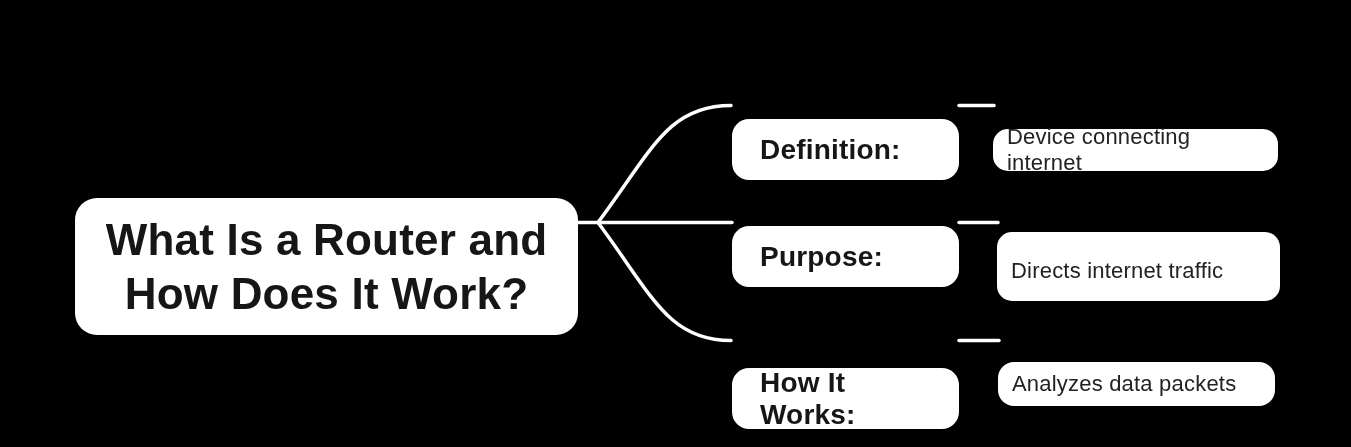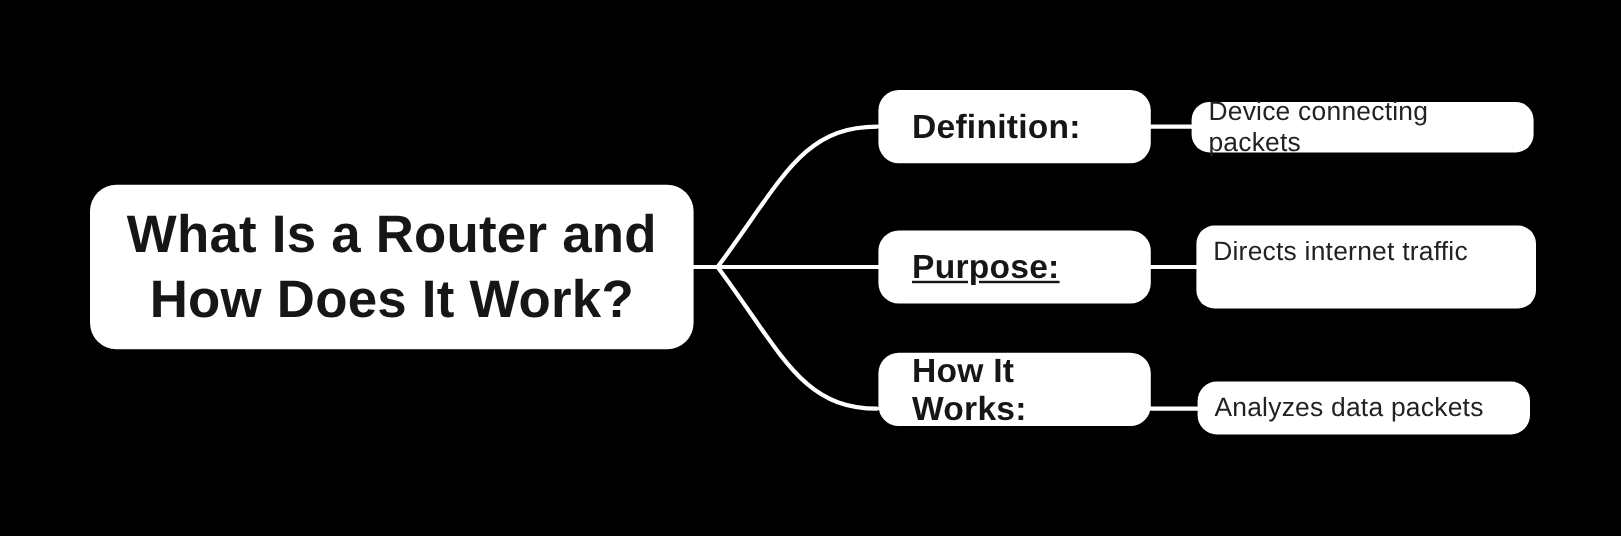--- a/index.html
+++ b/index.html
@@ -28,20 +28,21 @@
     fill: none;
     stroke-linecap: round;
   }
   .node {
     position: absolute;
     background: #ffffff;
     color: #161616;
     box-sizing: border-box;
     display: flex;
     align-items: center;
+    margin-top: 44px;
   }
   .root-node {
     left: 75px;
     top: 154px;
     width: 503px;
     height: 137px;
     border-radius: 22px;
     justify-content: center;
     text-align: center;
     padding: 0 16px;
@@ -54,43 +55,43 @@
     left: 732px;
     width: 227px;
     height: 61px;
     border-radius: 17px;
     padding: 0 16px 0 28px;
     font-size: 28px;
     font-weight: bold;
     letter-spacing: 0.2px;
   }
   .branch-definition { top: 75px; }
-  .branch-purpose    { top: 192px; text-decoration: underline; }
-  .branch-how        { top: 294px; }
+  .branch-purpose    { top: 182px; }
+  .branch-how        { top: 324px; }
   .child-node {
     border-radius: 15px;
     padding-left: 14px;
     padding-right: 10px;
     font-size: 22px;
     font-weight: normal;
     color: #222222;
     letter-spacing: 0.2px;
   }
   .child-definition {
     left: 993px;
     top: 85px;
     width: 285px;
     height: 42px;
   }
   .child-purpose {
     left: 997px;
     top: 188px;
     width: 283px;
     height: 69px;
-    align-items: flex-start;
+    align-items: center;
     padding-top: 9px;
   }
   .child-how {
     left: 998px;
     top: 318px;
     width: 277px;
     height: 44px;
     border-radius: 16px;
   }
   .node-label {
@@ -112,21 +113,21 @@
   </svg>
 
   <div class="node root-node">
     <span class="node-label">What Is a Router and How Does It Work?</span>
   </div>
 
   <div class="node branch-node branch-definition">
     <span class="node-label">Definition:</span>
   </div>
   <div class="node child-node child-definition">
-    <span class="node-label">Device connecting packets</span>
+    <span class="node-label">Device connecting internet</span>
   </div>
 
   <div class="node branch-node branch-purpose">
     <span class="node-label">Purpose:</span>
   </div>
   <div class="node child-node child-purpose">
     <span class="node-label">Directs internet traffic</span>
   </div>
 
   <div class="node branch-node branch-how">

